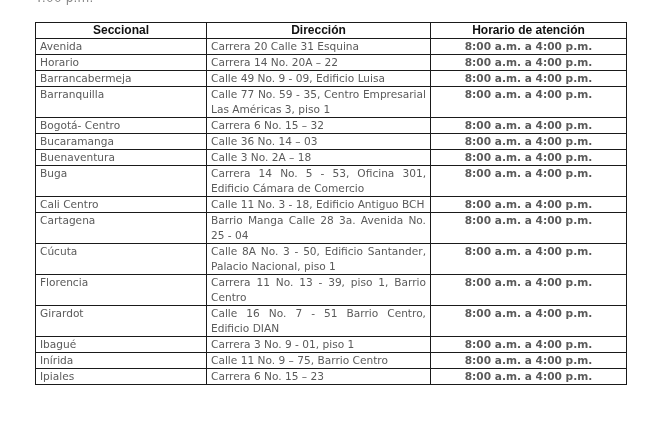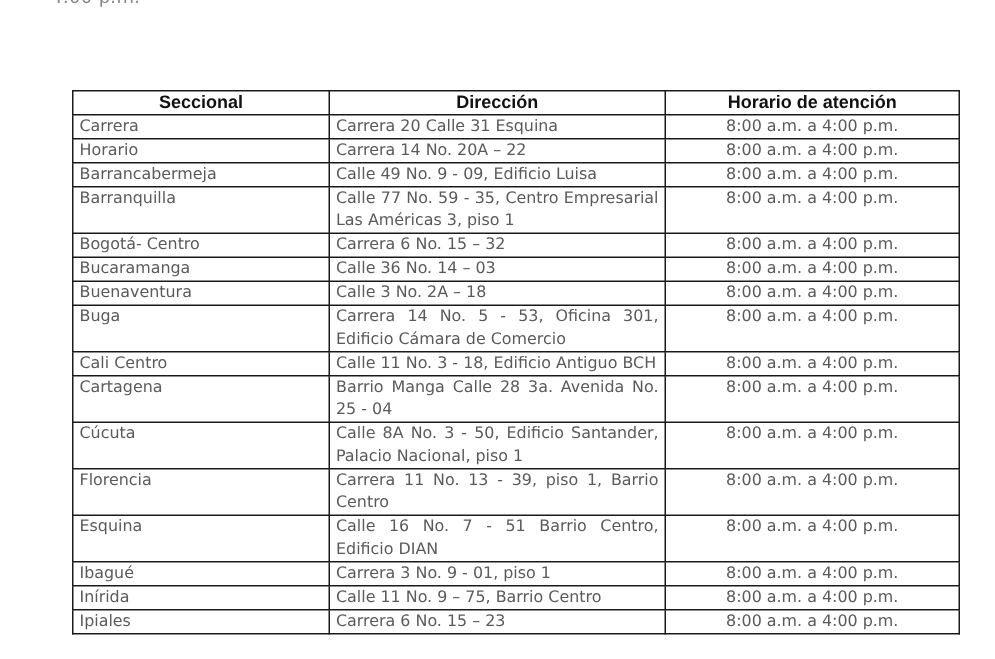--- a/index.html
+++ b/index.html
@@ -18,28 +18,27 @@
       position: absolute;
       left: 34px;
       top: -9px;
       font-size: 12px;
       color: #888;
       white-space: nowrap;
       letter-spacing: 0.2px;
     }
     table.offices {
       position: absolute;
-      left: 48px;
+      left: 35px;
       top: 22px;
       width: 591px;
       border-collapse: collapse;
       table-layout: fixed;
       font-size: 10.6px;
       line-height: 15px;
-      margin-top: 38px;
     }
     table.offices col.c1 { width: 171px; }
     table.offices col.c2 { width: 224px; }
     table.offices col.c3 { width: 196px; }
     table.offices th,
     table.offices td {
       border: 1px solid #1a1a1a;
       padding: 0 4px;
       vertical-align: top;
       overflow: hidden;
@@ -56,20 +55,21 @@
     table.offices td {
       color: #5a5a5a;
       height: 14px;
     }
     table.offices td.addr {
       text-align: justify;
       text-align-last: left;
     }
     table.offices td.hours {
       text-align: center;
+      font-weight: bold;
     }
   </style>
 </head>
 <body>
 
 <div class="clipped-line">4:00 p.m.</div>
 
 <table class="offices">
   <colgroup>
     <col class="c1">
@@ -78,21 +78,21 @@
   </colgroup>
   <thead>
     <tr>
       <th>Seccional</th>
       <th>Dirección</th>
       <th>Horario de atención</th>
     </tr>
   </thead>
   <tbody>
     <tr>
-      <td>Carrera</td>
+      <td>Avenida</td>
       <td class="addr">Carrera 20 Calle 31 Esquina</td>
       <td class="hours">8:00 a.m. a 4:00 p.m.</td>
     </tr>
     <tr>
       <td>Horario</td>
       <td class="addr">Carrera 14 No. 20A – 22</td>
       <td class="hours">8:00 a.m. a 4:00 p.m.</td>
     </tr>
     <tr>
       <td>Barrancabermeja</td>
@@ -138,21 +138,21 @@
       <td>Cúcuta</td>
       <td class="addr">Calle 8A No. 3 - 50, Edificio Santander, Palacio Nacional, piso 1</td>
       <td class="hours">8:00 a.m. a 4:00 p.m.</td>
     </tr>
     <tr>
       <td>Florencia</td>
       <td class="addr">Carrera 11 No. 13 - 39, piso 1, Barrio Centro</td>
       <td class="hours">8:00 a.m. a 4:00 p.m.</td>
     </tr>
     <tr>
-      <td>Esquina</td>
+      <td>Girardot</td>
       <td class="addr">Calle 16 No. 7 - 51 Barrio Centro, Edificio DIAN</td>
       <td class="hours">8:00 a.m. a 4:00 p.m.</td>
     </tr>
     <tr>
       <td>Ibagué</td>
       <td class="addr">Carrera 3 No. 9 - 01, piso 1</td>
       <td class="hours">8:00 a.m. a 4:00 p.m.</td>
     </tr>
     <tr>
       <td>Inírida</td>

